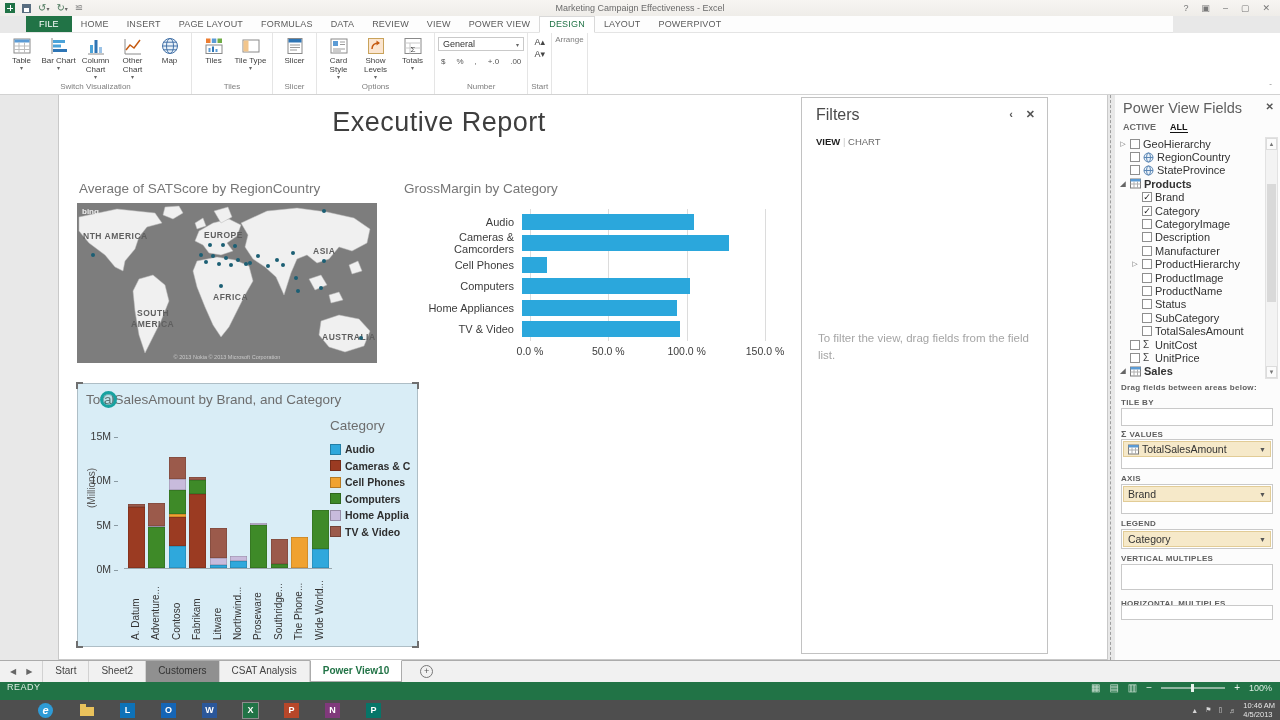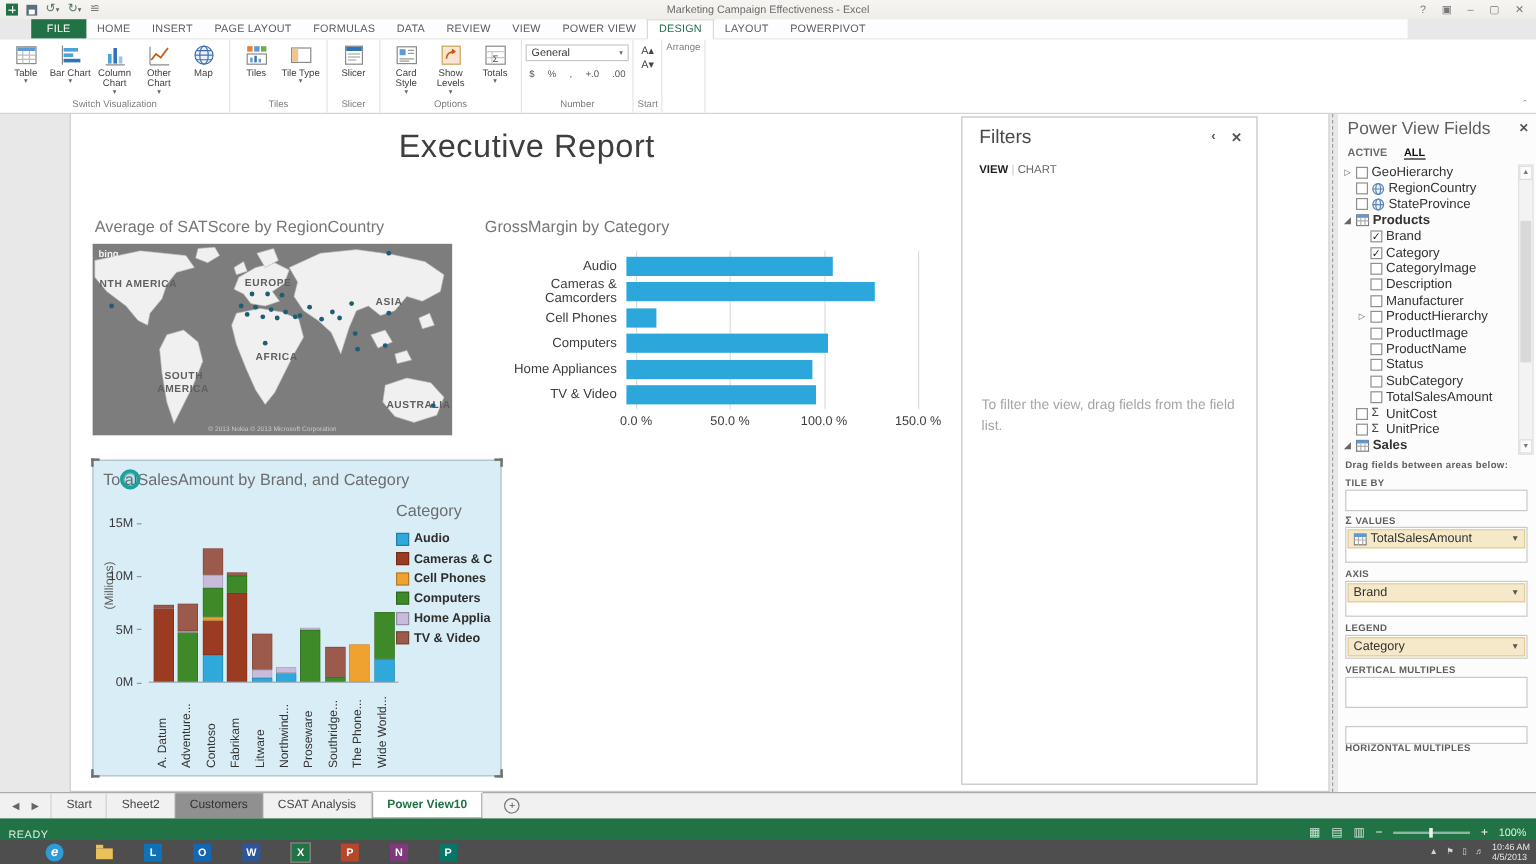--- a/index.html
+++ b/index.html
@@ -116,21 +116,21 @@
   
   #sheettabs { position:absolute; left:0; top:660px; width:1280px; height:22px; background:#F1F1F1; border-top:1px solid #ABABAB; display:flex; align-items:stretch; font-size:10px; color:#444; }
   .nav-arrows { display:flex; align-items:center; gap:10px; padding:0 10px; color:#666; font-size:8px; }
   .stab { padding:0 12px; line-height:20px; border-right:1px solid #D2D2D2; }
   .stab:first-of-type { border-left:1px solid #D2D2D2; }
   .stab.gray { background:#909090; color:#333; }
   .stab.active { background:#fff; font-weight:bold; color:#217346; border:1px solid #ABABAB; border-top:1px solid #fff; margin-top:-1px; }
   #new-sheet { margin-left:18px; align-self:center; width:13px; height:13px; border:1px solid #777; border-radius:50%; font-size:9px; line-height:11px; text-align:center; color:#555; }
 
   
-  #statusbar { position:absolute; left:0; top:682px; width:1280px; height:18px; background:#217346; display:flex; align-items:flex-end; color:#DDEDE3; font-size:9px; }
+  #statusbar { position:absolute; left:0; top:682px; width:1280px; height:18px; background:#217346; display:flex; align-items:flex-start; color:#DDEDE3; font-size:9px; }
   #status-ready { padding-left:7px; letter-spacing:.5px; }
   .sb-right { margin-left:auto; display:flex; align-items:center; gap:9px; padding-right:8px; }
   .view-ico { font-size:10px; color:#CFE3D6; }
   .zoom-track { width:64px; height:2px; background:#8FB6A0; position:relative; }
   .zoom-thumb { position:absolute; left:30px; top:-3px; width:3px; height:8px; background:#E9F3ED; }
   .zoom-sign { font-size:10px; color:#E9F3ED; }
 
   
   #taskbar { position:absolute; left:0; top:700px; width:1280px; height:20px; background:#4E4E4E; display:flex; align-items:center; }
   #tb-icons { display:flex; gap:26px; padding-left:38px; align-items:center; }
@@ -685,21 +685,21 @@
           </div>
           <div class="fp-sec" style="top: 424px;">LEGEND</div>
           <div class="well-box" style="top: 434px; height: 20px;">
             <div class="pill">
               <span>Category</span>
               <span class="drop-arrow">▼</span>
             </div>
           </div>
           <div class="fp-sec" style="top: 459px;">VERTICAL MULTIPLES</div>
           <div class="well-box" style="top: 469px; height: 26px;"></div>
-          <div class="fp-sec" style="top: 524px;">HORIZONTAL MULTIPLES</div>
+          <div class="fp-sec" style="top: 504px;">HORIZONTAL MULTIPLES</div>
           <div class="well-box" style="top: 510px; height: 15px;"></div>
         </div>
     </div>
   </div>
 
   <div id="sheettabs">
     <div class="nav-arrows">
       <span>◀</span>
       <span>▶</span>
     </div>

